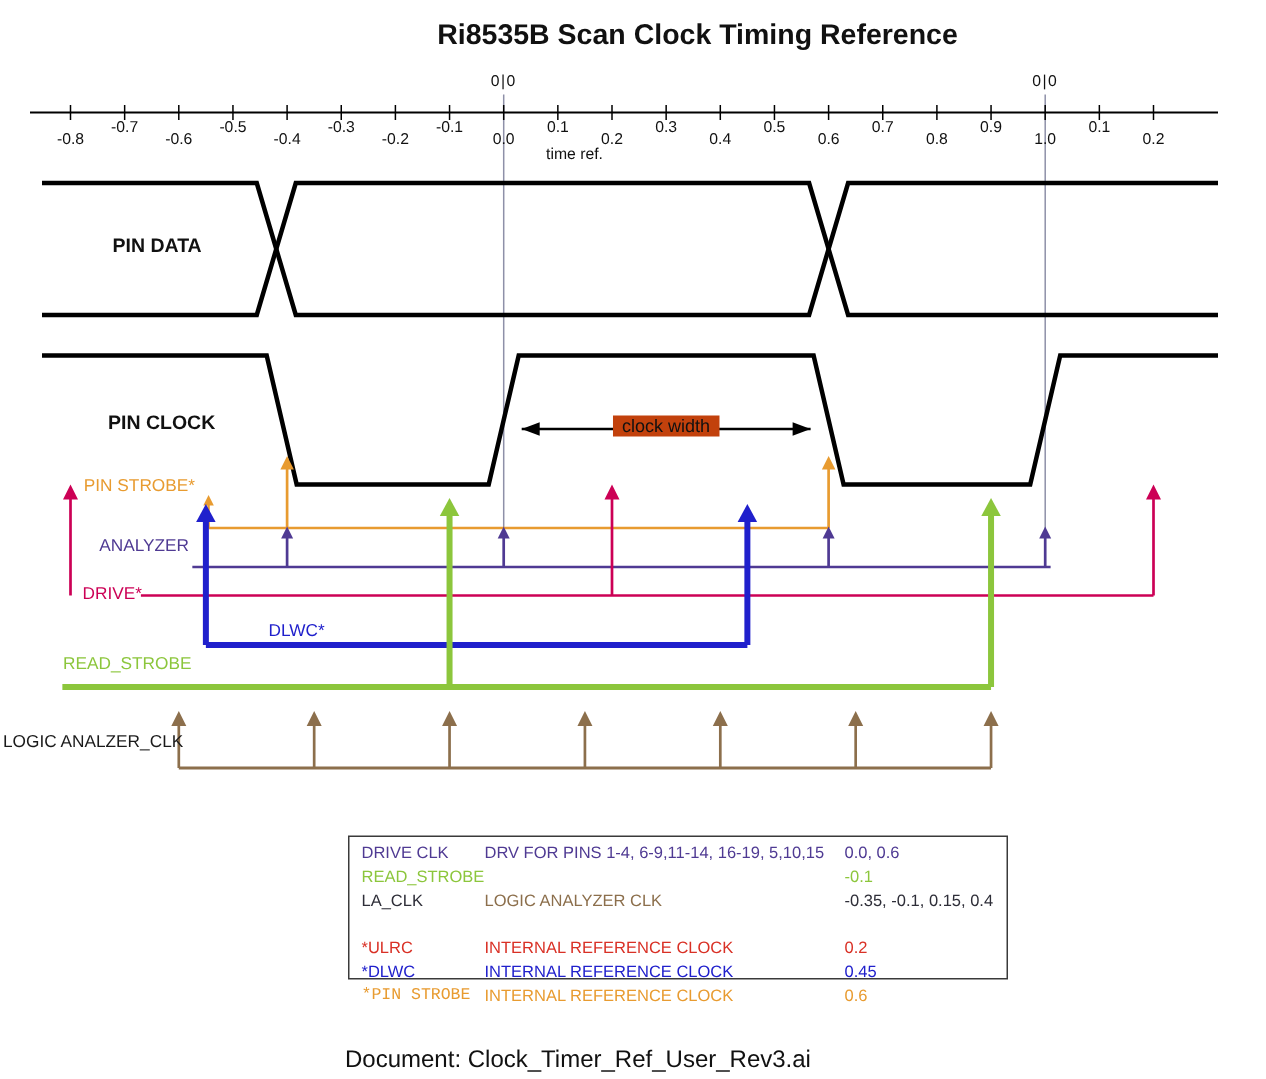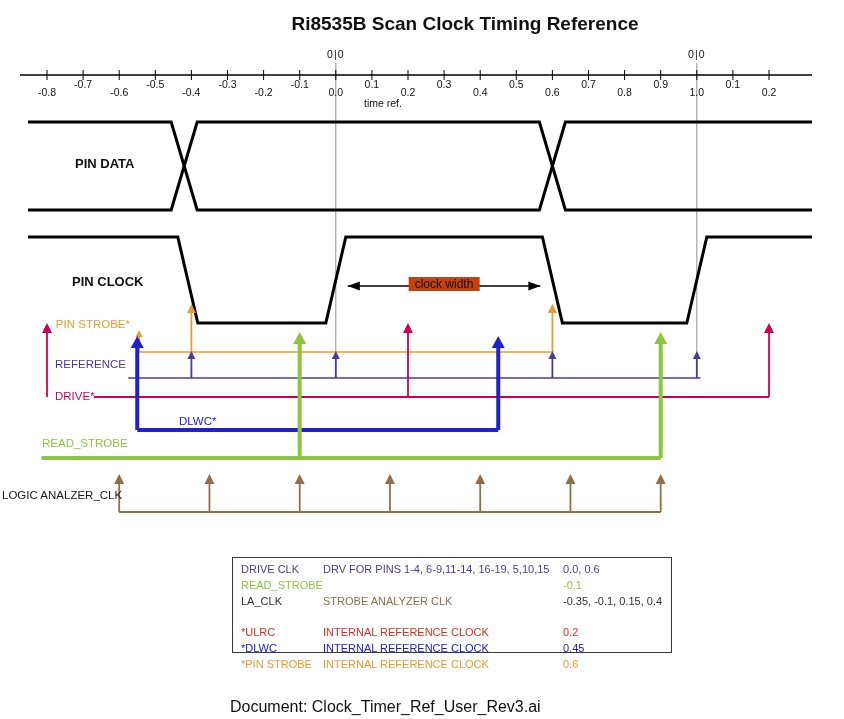--- a/index.html
+++ b/index.html
@@ -169,43 +169,43 @@
         <span class="tcell tc-desc" style="color: rgb(79, 58, 147); text-align: right;">DRV FOR PINS 1-4, 6-9,11-14, 16-19, 5,10,15</span>
         <span class="tcell tc-value" style="color: rgb(79, 58, 147);">0.0, 0.6</span>
       </div>
       <div class="trow">
         <span class="tcell tc-name" style="color: rgb(140, 198, 60);">READ_STROBE</span>
         <span class="tcell tc-desc" style="color: rgb(140, 198, 60);"></span>
         <span class="tcell tc-value" style="color: rgb(140, 198, 60);">-0.1</span>
       </div>
       <div class="trow">
         <span class="tcell tc-name" style="color: rgb(46, 46, 56);">LA_CLK</span>
-        <span class="tcell tc-desc" style="color: rgb(140, 111, 76);">STROBE ANALYZER CLK</span>
+        <span class="tcell tc-desc" style="color: rgb(140, 111, 76);">LOGIC ANALYZER CLK</span>
         <span class="tcell tc-value" style="color: rgb(46, 46, 56);">-0.35, -0.1, 0.15, 0.4</span>
       </div>
       <div class="trow spacer"></div>
       <div class="trow">
         <span class="tcell tc-name" style="color: rgb(217, 48, 37);">*ULRC</span>
         <span class="tcell tc-desc" style="color: rgb(217, 48, 37);">INTERNAL REFERENCE CLOCK</span>
         <span class="tcell tc-value" style="color: rgb(217, 48, 37);">0.2</span>
       </div>
       <div class="trow">
         <span class="tcell tc-name" style="color: rgb(32, 32, 204);">*DLWC</span>
         <span class="tcell tc-desc" style="color: rgb(32, 32, 204);">INTERNAL REFERENCE CLOCK</span>
         <span class="tcell tc-value" style="color: rgb(32, 32, 204);">0.45</span>
       </div>
       <div class="trow">
-        <span class="tcell tc-name" style="color: rgb(232, 155, 48);">*PIN STROBE</span>
+        <span class="tcell tc-name" style="color: rgb(232, 155, 48); font-family: Liberation Mono, monospace;">*PIN STROBE</span>
         <span class="tcell tc-desc" style="color: rgb(232, 155, 48);">INTERNAL REFERENCE CLOCK</span>
         <span class="tcell tc-value" style="color: rgb(232, 155, 48);">0.6</span>
       </div>
     </div>
 
   <div id="doc" class="abs">Document: Clock_Timer_Ref_User_Rev3.ai</div>
 <div class="siglabel" style="color: rgb(232, 155, 48); right: 714px; top: 318px;">PIN STROBE*</div>
-    <div class="siglabel" style="color: rgb(79, 58, 147); right: 718px; top: 358px;">REFERENCE</div>
+    <div class="siglabel" style="color: rgb(79, 58, 147); right: 718px; top: 358px;">ANALYZER</div>
     <div class="siglabel" style="color: rgb(204, 0, 85); left: 55px; top: 390px;">DRIVE*</div>
     <div class="siglabel" style="color: rgb(32, 32, 204); left: 179px; top: 415px;">DLWC*</div>
     <div class="siglabel" style="color: rgb(140, 198, 60); left: 42px; top: 437px;">READ_STROBE</div>
     <div class="siglabel" style="color: rgb(26, 26, 26); left: 2px; top: 489px;">LOGIC ANALZER_CLK</div>
     <div class="cyclemark" style="left: 335.8px; top: 48px;">0|0</div>
     <div class="cyclemark" style="left: 696.8px; top: 48px;">0|0</div>
   </div>
 
 </body></html>

